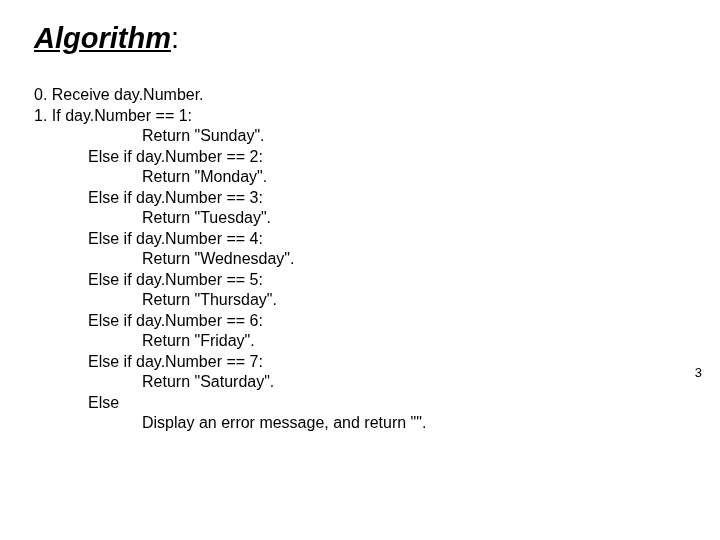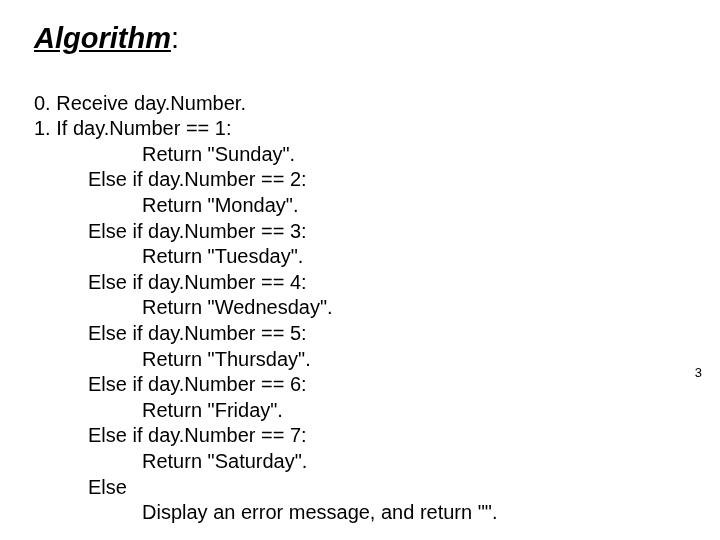--- a/index.html
+++ b/index.html
@@ -28,21 +28,21 @@
     display: inline;
   }
   .title-colon {
     font-family: Verdana, Geneva, sans-serif;
     font-size: 29px;
     display: inline;
   }
   .body {
     margin-top: 10px;
     font-family: Verdana, Geneva, sans-serif;
-    font-size: 20px;
+    font-size: 16px;
     line-height: 1.28;
     white-space: pre;
   }
   .indent1 { padding-left: 54px; display: block; }
   .indent2 { padding-left: 108px; display: block; }
   .pagenum {
     position: absolute;
     right: 18px;
     bottom: 20px;
     font-family: Arial, sans-serif;

